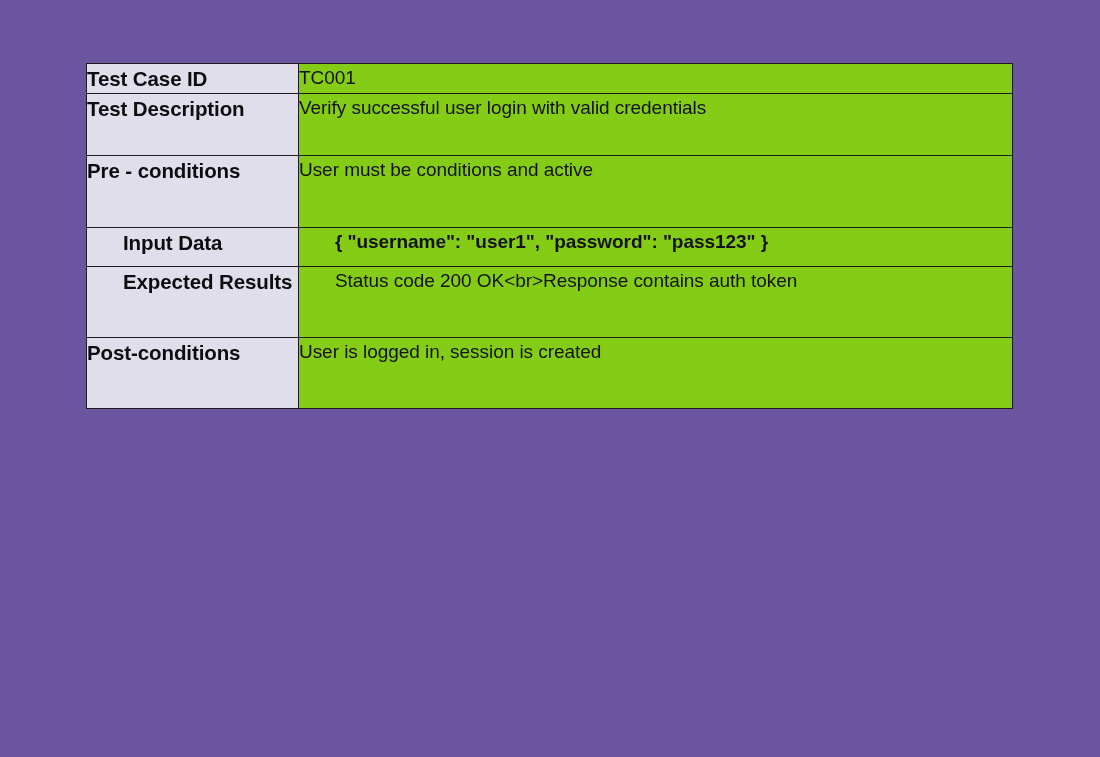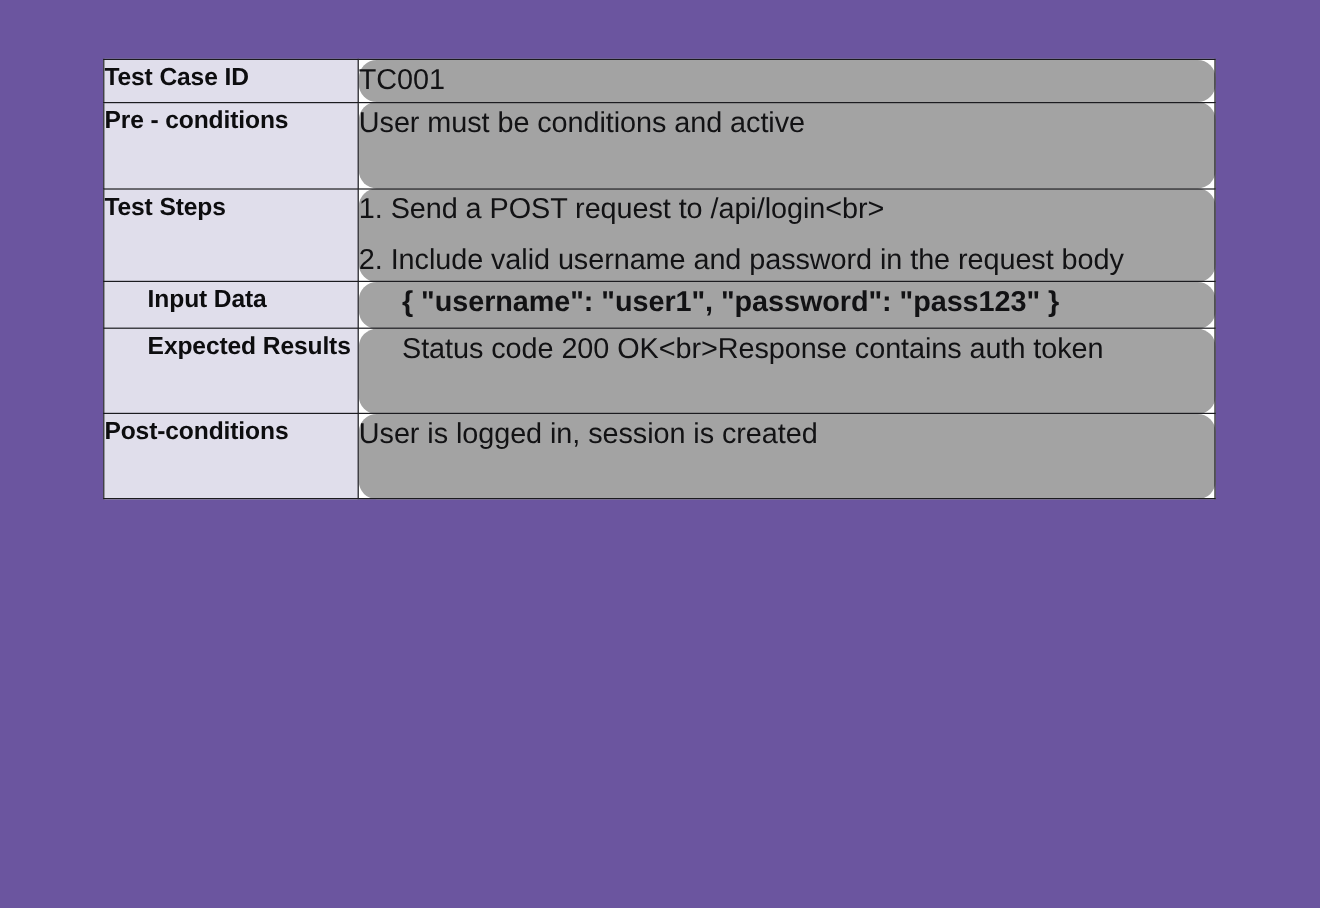--- a/index.html
+++ b/index.html
@@ -14,21 +14,21 @@
     overflow: hidden;
   }
   .canvas {
     position: relative;
     width: 1100px;
     height: 757px;
   }
   .test-case-table {
     position: absolute;
     left: 86px;
-    top: 49px;
+    top: 63px;
     width: 926px;
     border-collapse: collapse;
     table-layout: fixed;
     background: #ffffff;
     box-shadow: 0 0 0 0 transparent;
   }
   .test-case-table col.label-col { width: 212px; }
   .test-case-table col.value-col { width: 714px; }
 
   .test-case-table td {
@@ -40,28 +40,27 @@
   .label-cell {
     background: #E0DEEB;
     padding: 16px 0 16px 22px;
     font-size: 20.5px;
     font-weight: 700;
     line-height: 1.42;
     color: #0d0d0f;
     letter-spacing: -0.1px;
   }
   .value-cell {
-    background: #a3a3a3;
+    background: #84cc16;
     padding: 16px 18px 16px 24px;
-    font-size: 24px;
+    font-size: 19px;
     font-weight: 400;
     line-height: 1.45;
     color: #121214;
     letter-spacing: -0.05px;
-    border-radius: 15px;
   }
   .value-cell.emphasis {
     font-weight: 700;
   }
   .value-line + .value-line {
     margin-top: 7px;
   }
 
   
   .row-id       .label-cell, .row-id       .value-cell { height: 29px; }
@@ -84,35 +83,34 @@
     </colgroup>
     <tbody>
 
       <tr class="row-id">
         <td class="label-cell">Test Case ID</td>
         <td class="value-cell">
           <div class="value-line">TC001</div>
         </td>
       </tr>
 
+      <tr class="row-desc">
+        <td class="label-cell">Test Description</td>
+        <td class="value-cell">
+          <div class="value-line">Verify successful user login with valid credentials</div>
+        </td>
+      </tr>
 
       <tr class="row-pre">
         <td class="label-cell">Pre - conditions</td>
         <td class="value-cell">
           <div class="value-line">User must be conditions and active</div>
         </td>
       </tr>
 
-      <tr class="row-steps">
-        <td class="label-cell">Test Steps</td>
-        <td class="value-cell">
-          <div class="value-line">1. Send a POST request to /api/login&lt;br&gt;</div>
-          <div class="value-line">2. Include valid username and password in the request body</div>
-        </td>
-      </tr>
 
       <tr class="row-input">
         <td class="label-cell">Input Data</td>
         <td class="value-cell emphasis">
           <div class="value-line">{ "username": "user1", "password": "pass123" }</div>
         </td>
       </tr>
 
       <tr class="row-expected">
         <td class="label-cell">Expected Results</td>

